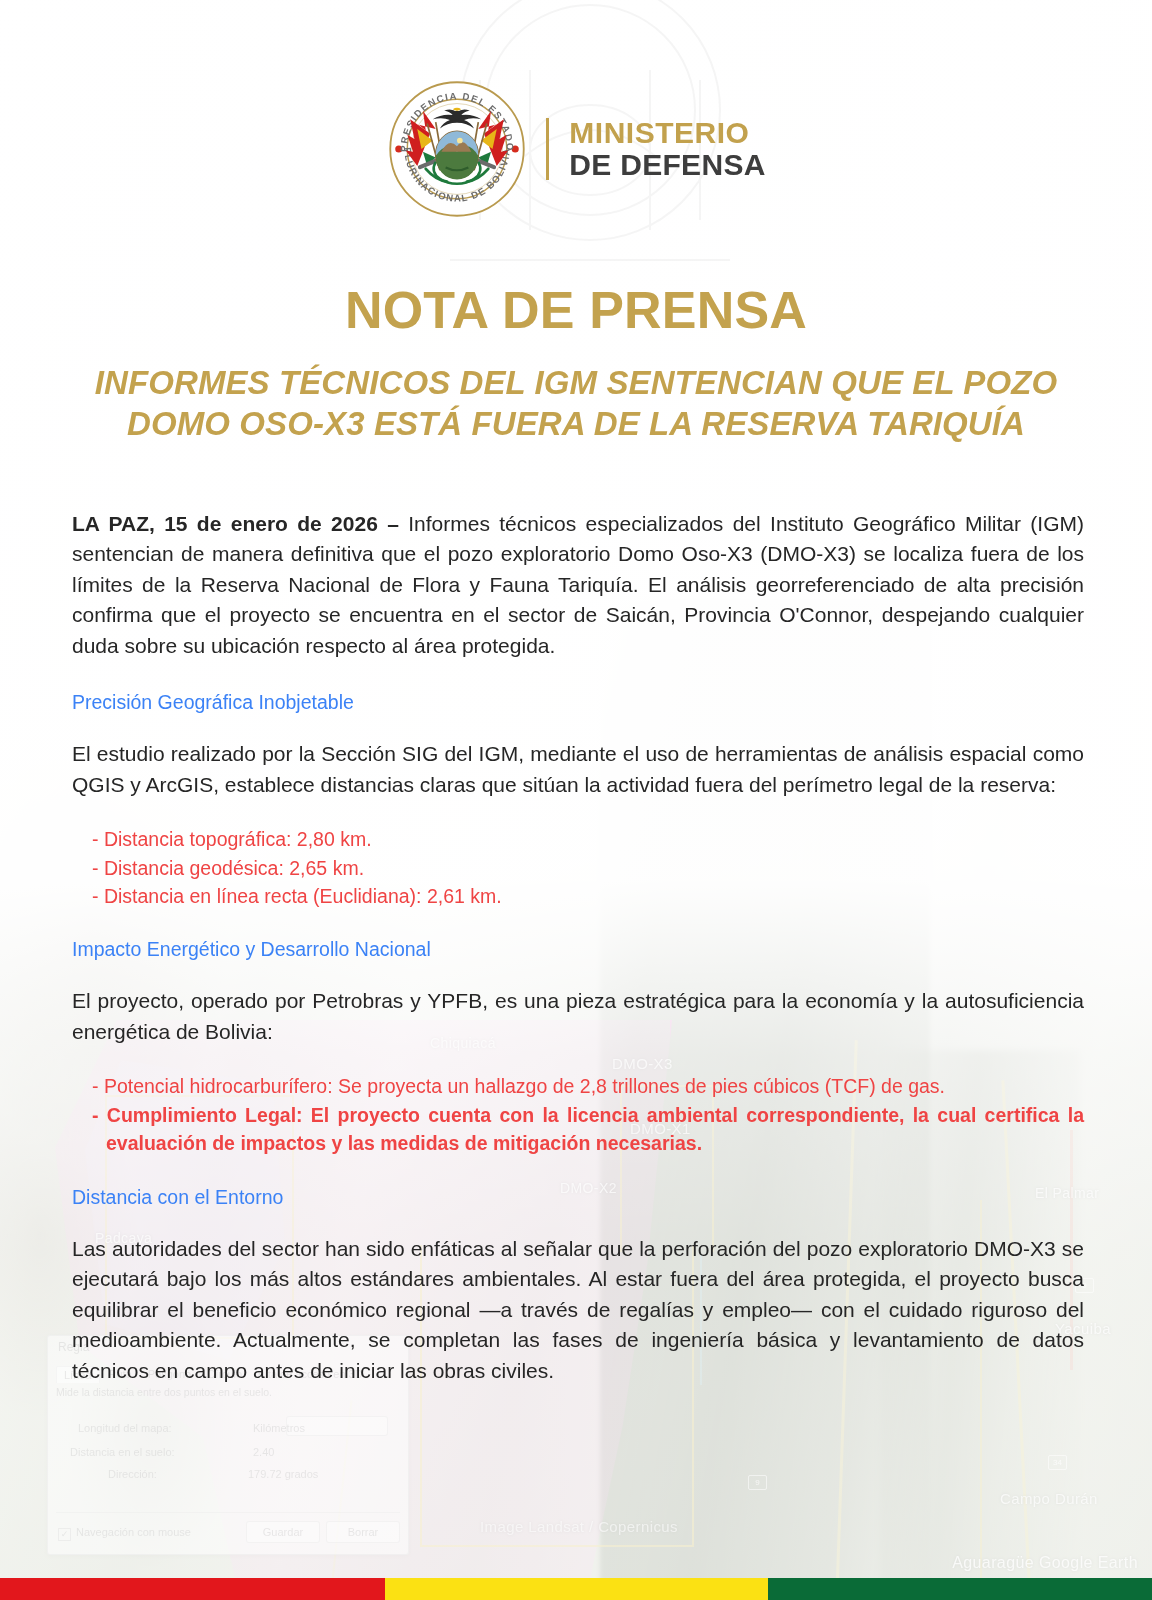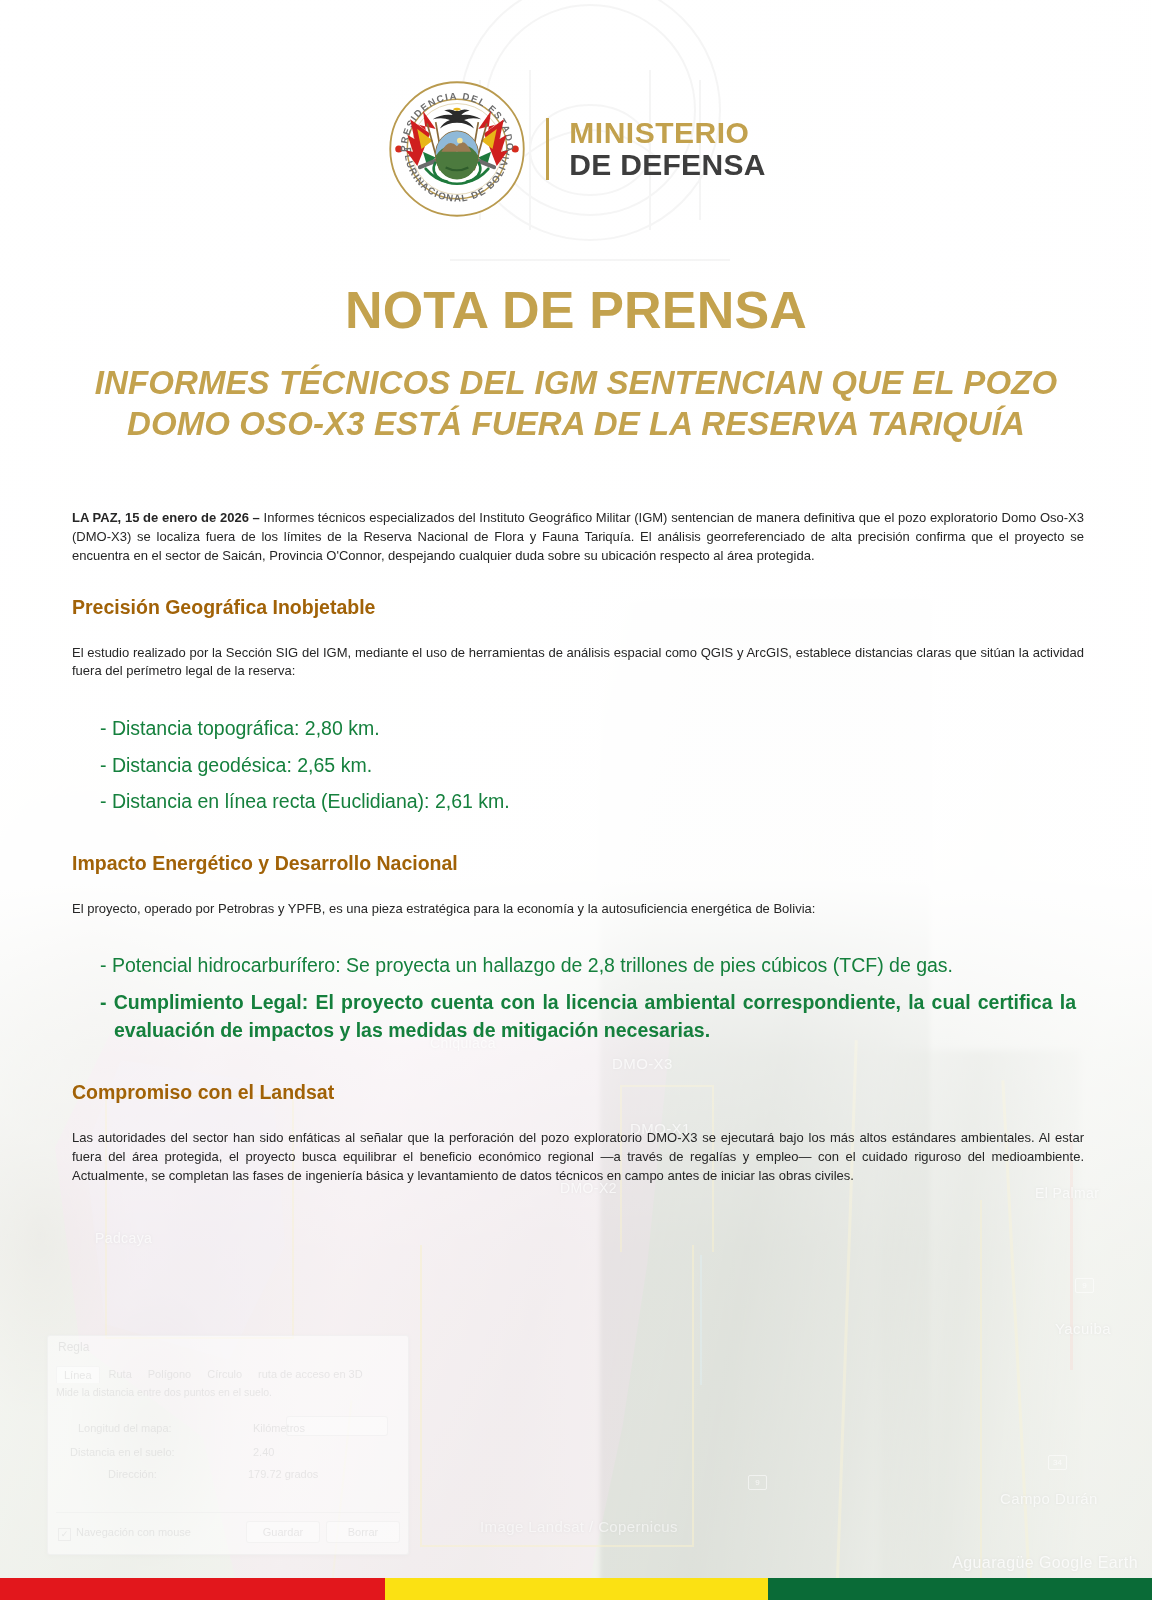--- a/index.html
+++ b/index.html
@@ -236,44 +236,44 @@
   }
 
   
   #body {
     position: absolute;
     left: 72px; right: 68px; top: 509px;
     color: #262626;
   }
   p.lead, p.para {
     margin: 0;
-    font-size: 13px;
+    font-size: 21px;
     line-height: 1.45;
     text-align: justify;
     color: #262626;
   }
   p.lead b { font-weight: bold; }
   h2.sec {
     margin: 0;
     font-size: 19.5px;
-    font-weight: bold;
-    color: #a16207;
+    font-weight: normal;
+    color: #3b82f6;
   }
   ul.bullets {
     margin: 0;
     padding: 0;
     list-style: none;
     font-size: 19.5px;
     line-height: 1.46;
   }
   ul.bullets li {
     padding-left: 34px;
     text-indent: -14px;
-    margin: 8px;
-    color: #15803d;
+    margin: 0;
+    color: #ef4444;
   }
   ul.bullets li.just { text-align: justify; font-weight: bold; }
   .sp-25 { height: 25px; }
   .sp-28 { height: 28px; }
   .sp-30 { height: 30px; }
 
   
   #footer-stripes {
     position: absolute;
     left: 0; right: 0; bottom: 0;
@@ -463,21 +463,21 @@
     <h2 class="sec">Impacto Energético y Desarrollo Nacional</h2>
     <div class="sp-25"></div>
     <p class="para">El proyecto, operado por Petrobras y YPFB, es una pieza estratégica para la economía y la autosuficiencia energética de Bolivia:</p>
     <div class="sp-25"></div>
     <ul class="bullets">
       <li>- Potencial hidrocarburífero: Se proyecta un hallazgo de 2,8 trillones de pies cúbicos (TCF) de gas.</li>
       <li class="just">- Cumplimiento Legal: El proyecto cuenta con la licencia ambiental correspondiente, la cual certifica la evaluación de impactos y las medidas de mitigación necesarias.</li>
     </ul>
 
     <div class="sp-28"></div>
-    <h2 class="sec">Compromiso con el Landsat</h2>
+    <h2 class="sec">Distancia con el Entorno</h2>
     <div class="sp-25"></div>
     <p class="para">Las autoridades del sector han sido enfáticas al señalar que la perforación del pozo exploratorio DMO-X3 se ejecutará bajo los más altos estándares ambientales. Al estar fuera del área protegida, el proyecto busca equilibrar el beneficio económico regional —a través de regalías y empleo— con el cuidado riguroso del medioambiente. Actualmente, se completan las fases de ingeniería básica y levantamiento de datos técnicos en campo antes de iniciar las obras civiles.</p>
   </div>
 </div>
 
 <div id="footer-stripes">
   <div class="stripe-red" style="background: rgb(226, 23, 28);"></div>
   <div class="stripe-yellow" style="background: rgb(251, 225, 19);"></div>
   <div class="stripe-green" style="background: rgb(10, 107, 55);"></div>
 </div>

